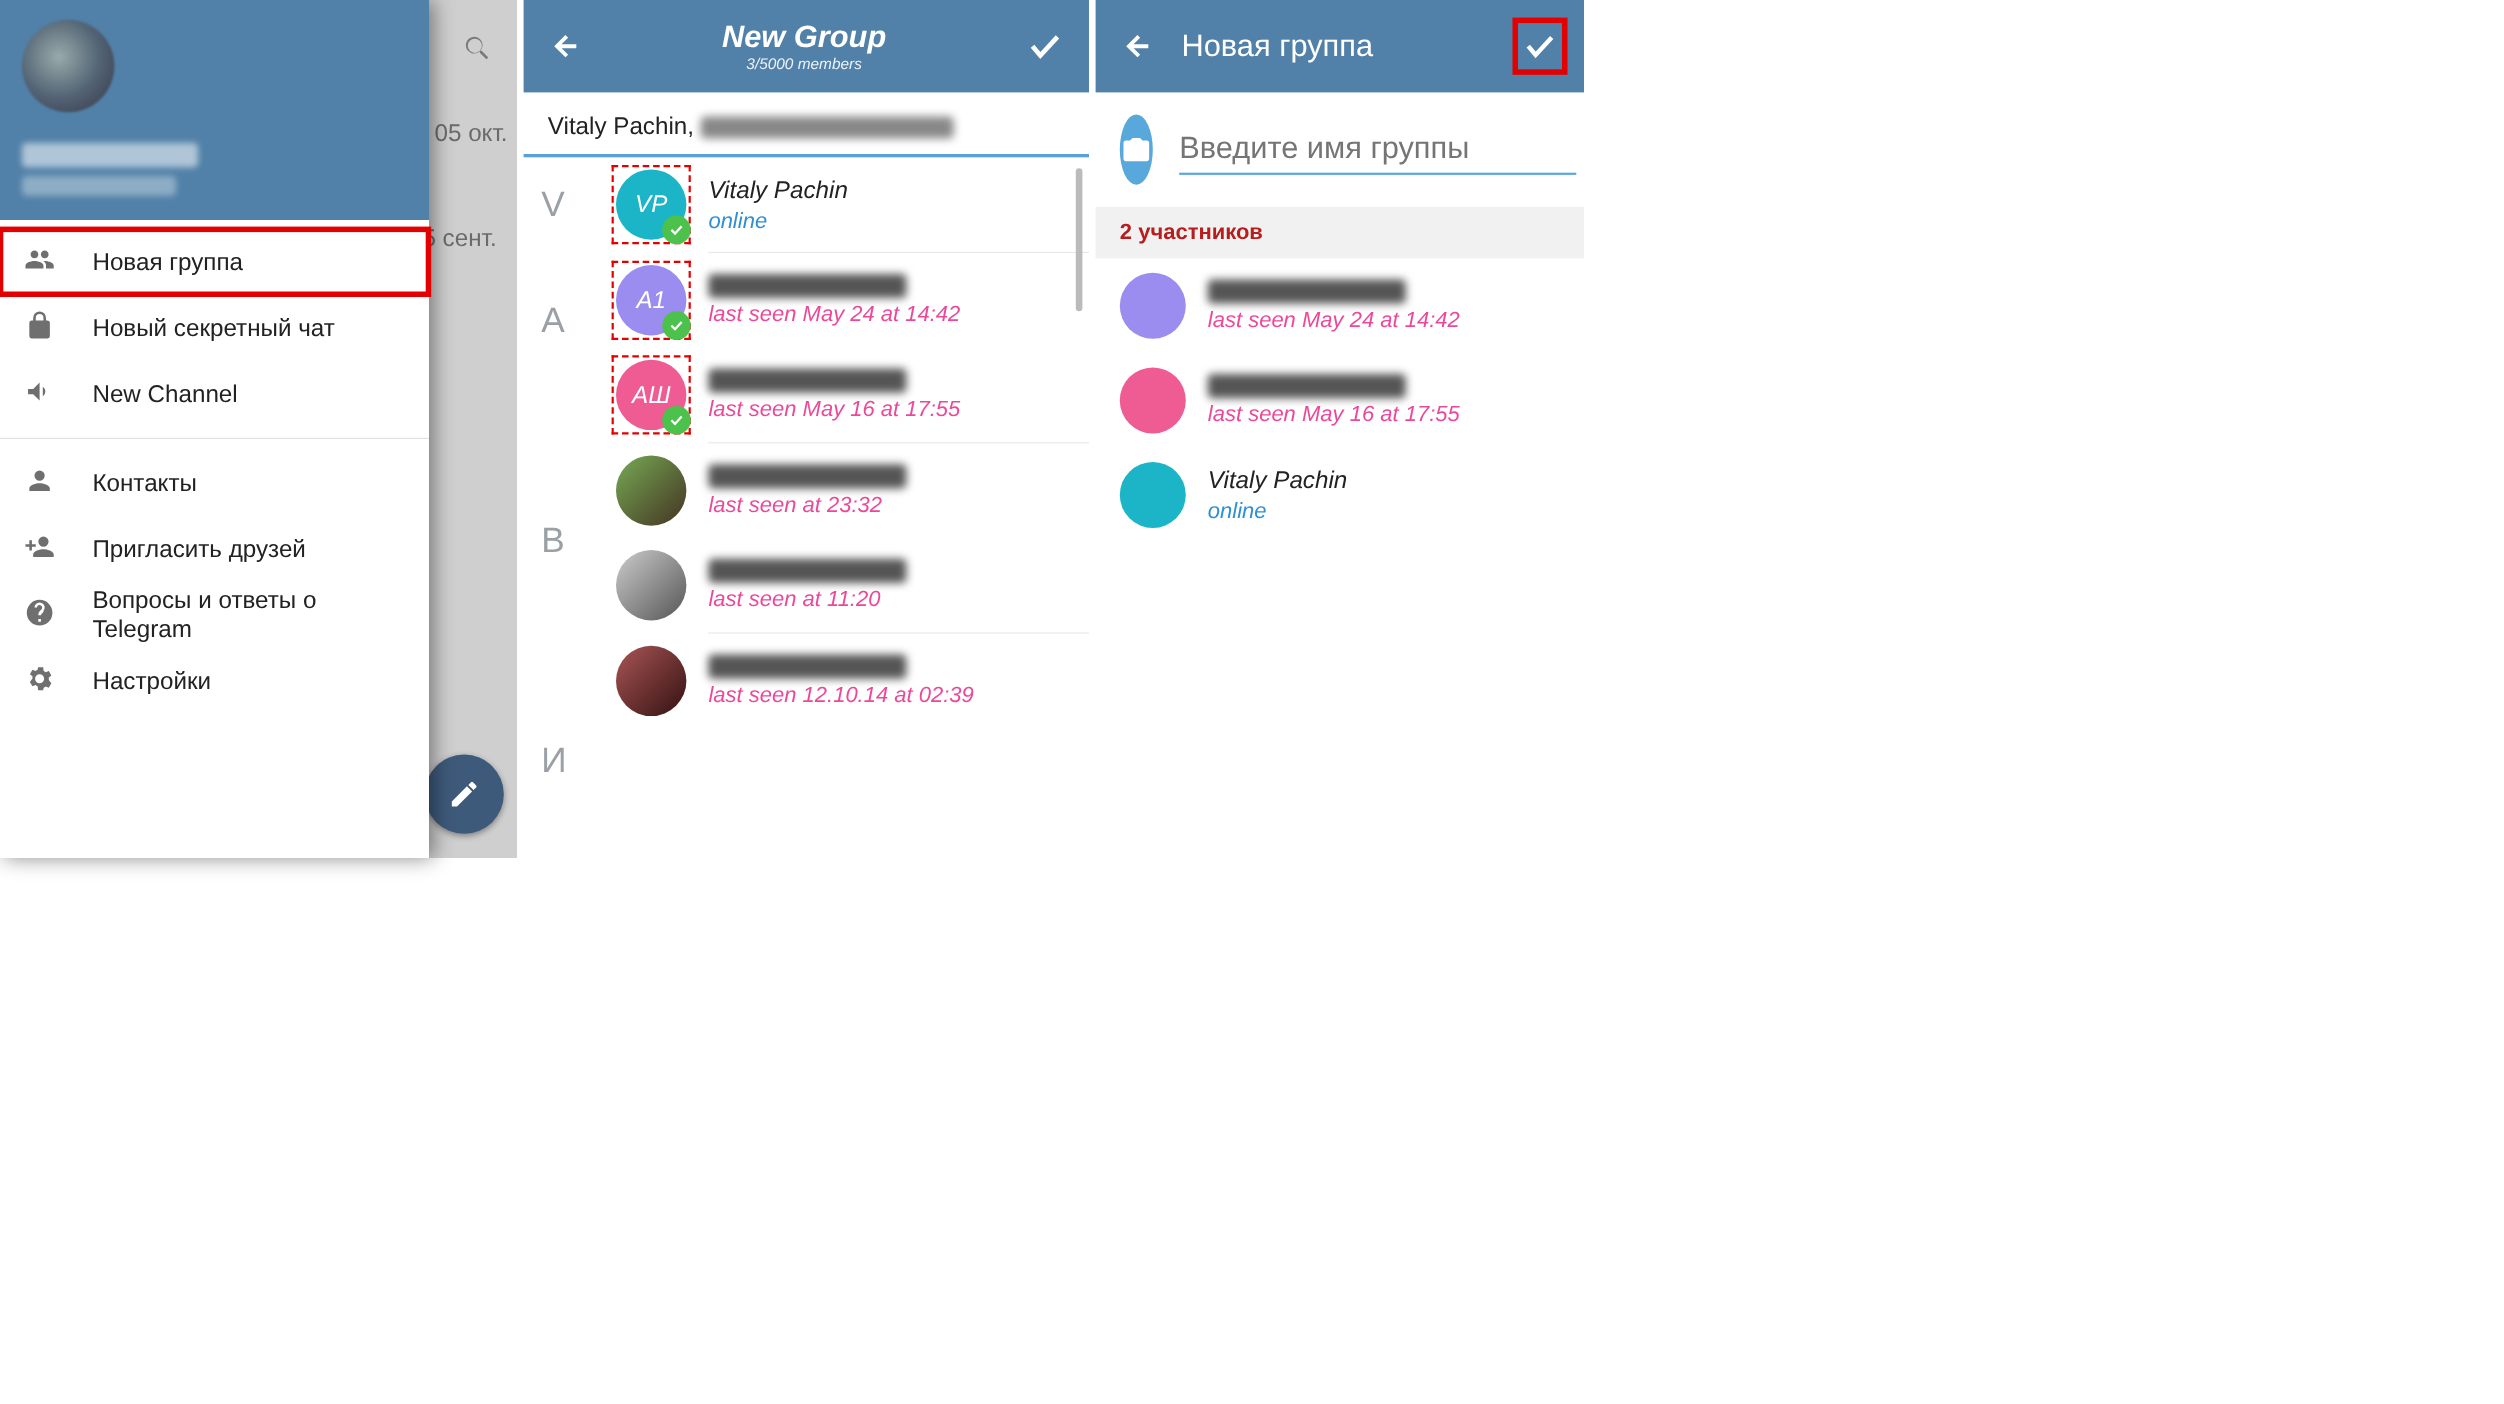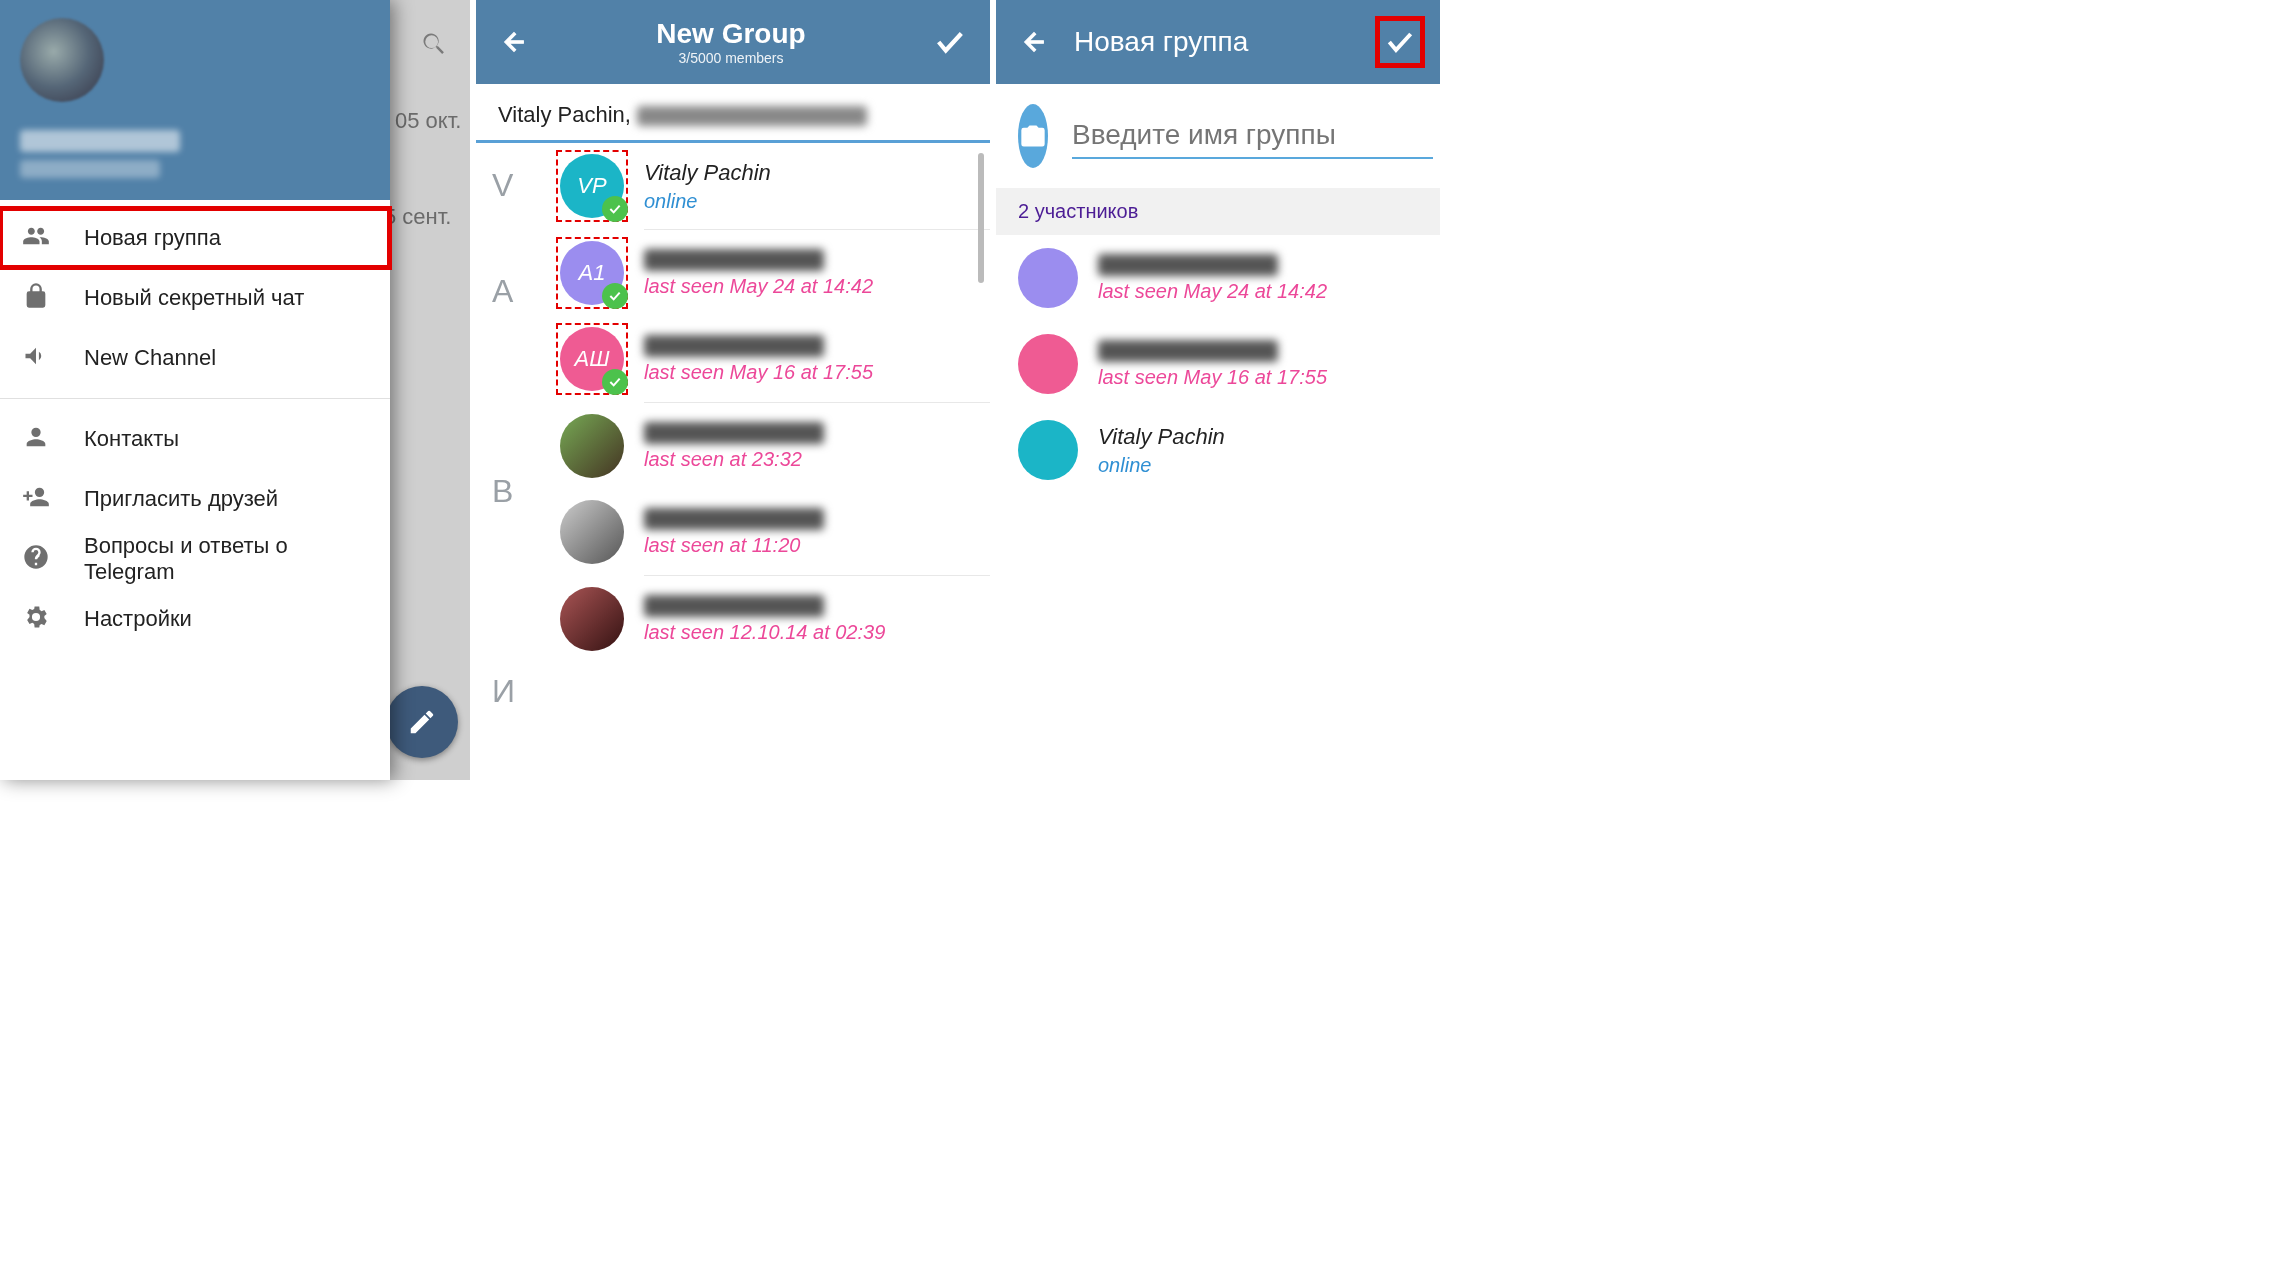--- a/index.html
+++ b/index.html
@@ -26,21 +26,21 @@
   .drawer .item .lbl { font-size:22px; color:#222; margin-left:34px; }
   .drawer .icon svg { width:28px; height:28px; fill:#6f6f6f; }
   .drawer .item.highlight { outline:5px solid #e30000; outline-offset:-3px; }
   .drawer .divider { height:1px; background:#e0e0e0; margin:10px 0; }
 
   
   .panel2 { width: 520px; height: 780px; position:relative; flex-shrink:0; border-left:6px solid #fff; }
   .appbar { height:84px; background:#5181a8; display:flex; align-items:center; padding:0 18px; color:#fff; }
   .appbar .back { width:40px; display:flex; align-items:center; justify-content:center; cursor:pointer; }
   .appbar .back svg { width:28px; height:28px; fill:#fff; stroke:#fff; }
-  .appbar .titlewrap { flex:1; text-align:center; }
+  .appbar .titlewrap { flex:1; text-align:center;font-style:italic; }
   .appbar .title { font-size:28px; font-weight:600; }
   .appbar .subtitle { font-size:14px; opacity:.9; }
   .appbar .confirm { width:44px; display:flex; align-items:center; justify-content:center; cursor:pointer; }
   .appbar .confirm svg { width:34px; height:34px; stroke:#fff; fill:none; stroke-width:3; }
 
   .selectedbar { padding:18px 22px 12px; font-size:22px; color:#222; border-bottom:3px solid #59a0d6; }
   .selectedbar .blur { display:inline-block; width:230px; height:20px; background:#888; filter:blur(4px); vertical-align:middle; border-radius:4px; }
 
   .contactlist { position:relative; overflow:hidden; height:calc(100% - 84px - 60px); }
   .section-letter { position:absolute; left:16px; font-size:32px; color:#9aa0a6; font-weight:500; }
@@ -60,21 +60,21 @@
   .scrollthumb { position:absolute; right:6px; top:10px; width:6px; height:130px; background:#bbb; border-radius:3px; }
 
   
   .panel3 { width: 450px; height: 780px; position:relative; flex-shrink:0; border-left:6px solid #fff; }
   .panel3 .appbar .title2 { font-size:28px; font-weight:500; text-align:left; padding-left:20px; flex:1; }
   .panel3 .confirm-box { outline:5px solid #e30000; outline-offset:-2px; padding:6px; }
   .groupname-row { display:flex; align-items:center; padding:20px 22px; gap:24px; }
   .cam { width:64px; height:64px; border-radius:50%; background:#59a8dc; display:flex; align-items:center; justify-content:center; cursor:pointer; }
   .cam svg { width:30px; height:28px; fill:#fff; }
   .gname-input { flex:1; border:none; border-bottom:2px solid #59a8dc; font-size:28px; color:#888; padding:6px 0; outline:none; }
-  .members-bar { background:#f1f1f1; padding:12px 22px; font-size:20px; color:#4c1d95; }
+  .members-bar { background:#f1f1f1; padding:12px 22px; font-size:20px; color:#b91c1c;font-weight:bold; }
   .mlist .contact-row { padding-left:22px; }
   .mlist .av { width:60px; height:60px; }
   .mlist .contact-row .avwrap { width:60px; height:60px; }
 
   
   .c-teal { background:#1bb5c7; }
   .c-purple { background:#9b8def; }
   .c-pink { background:#ef5b93; }
   .c-photo1 { background:linear-gradient(135deg,#7a5,#432); }
   .c-photo2 { background:linear-gradient(135deg,#ccc,#555); }

